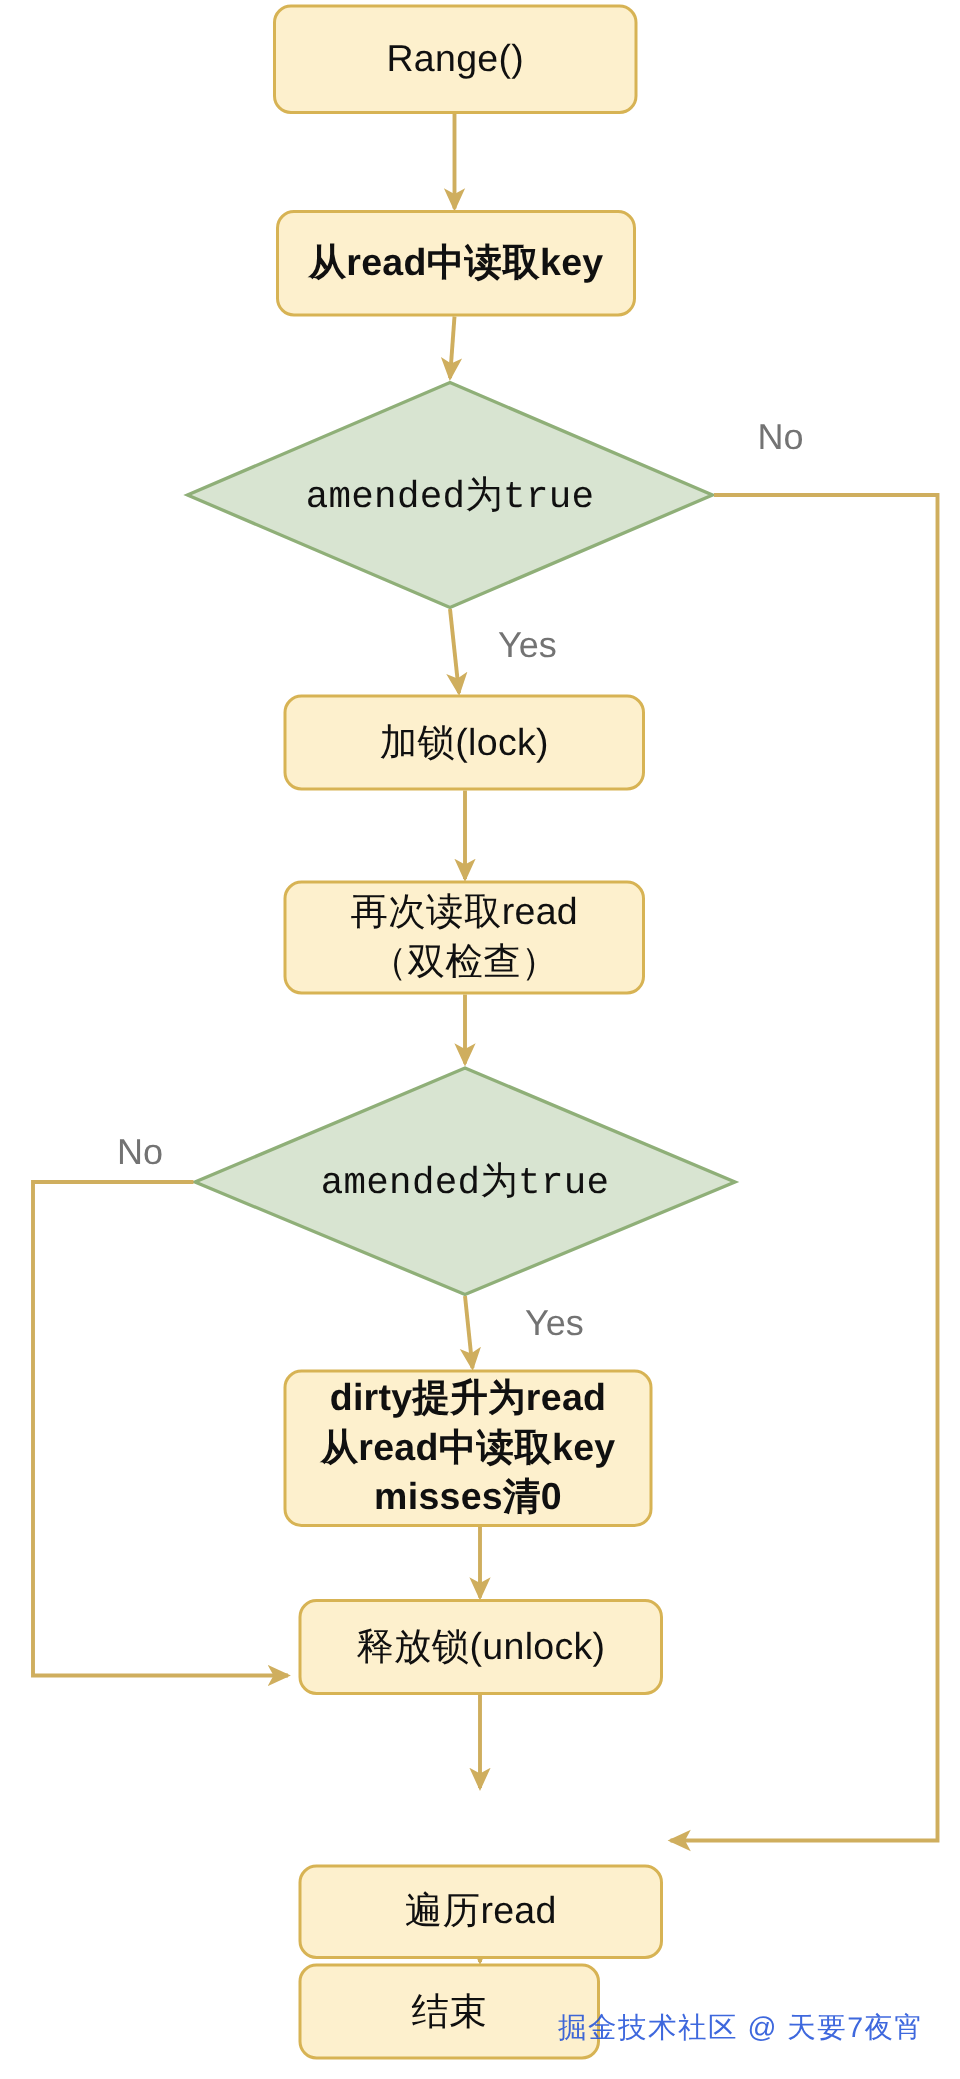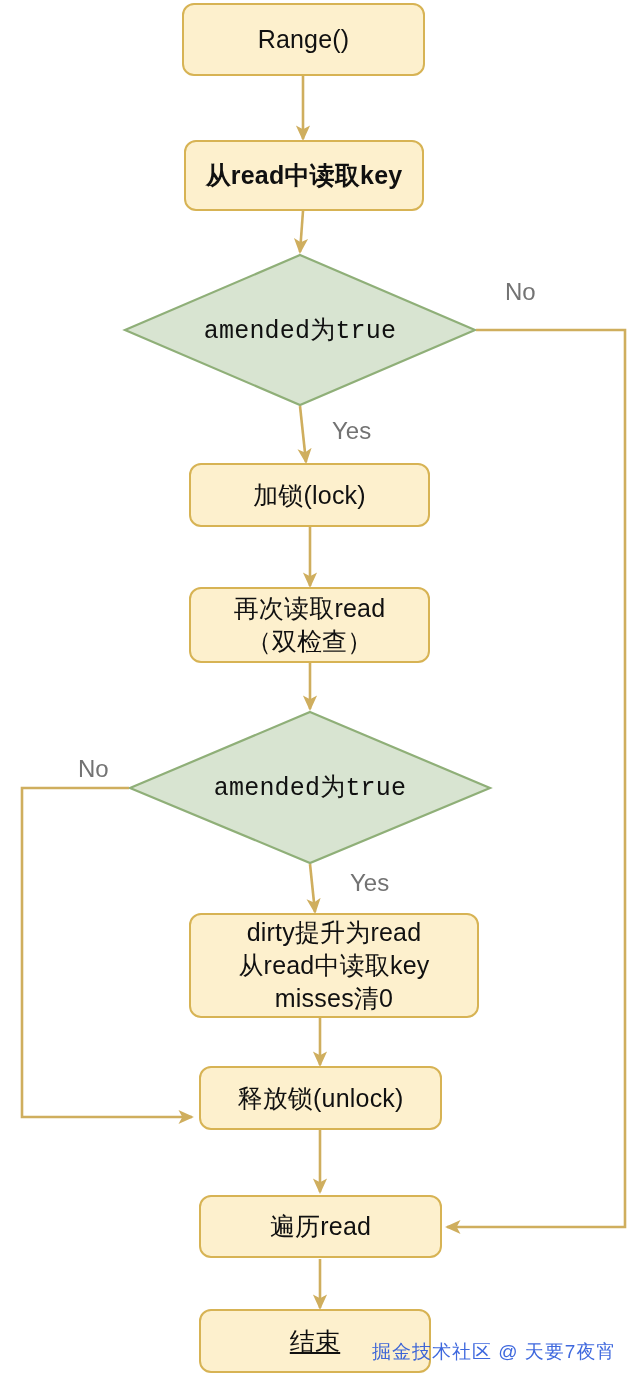--- a/index.html
+++ b/index.html
@@ -132,35 +132,35 @@
 
   <div class="node process" style="left:189px; top:587px; width:241px; height:76px; flex-direction:column;">
     <span>再次读取read</span>
     <span>（双检查）</span>
   </div>
 
   <div class="node decision" style="left:130px; top:712px; width:360px; height:151px;">
     <span class="dtext">amended为true</span>
   </div>
 
-  <div class="node process" style="left:189px; top:913px; width:290px; height:105px; flex-direction:column;">
+  <div class="node process" style="left:189px; top:913px; width:246px; height:105px; flex-direction:column;font-weight:bold;">
     <span>dirty提升为read</span>
     <span>从read中读取key</span>
     <span>misses清0</span>
   </div>
 
   <div class="node process" style="left:199px; top:1066px; width:243px; height:64px;">
     <span>释放锁(unlock)</span>
   </div>
 
-  <div class="node process" style="left:199px; top:1195px; width:243px; height:63px;">
+  <div class="node process" style="left:199px; top:1243px; width:243px; height:63px;">
     <span>遍历read</span>
   </div>
 
-  <div class="node process" style="left:199px; top:1309px; width:232px; height:64px;text-decoration:underline;">
+  <div class="node process" style="left:199px; top:1309px; width:201px; height:64px;">
     <span>结束</span>
   </div>
 
   <div class="edge-label" style="left:505px; top:278px;">No</div>
 
   <div class="edge-label" style="left:332px; top:417px;">Yes</div>
 
   <div class="edge-label" style="left:78px; top:755px;">No</div>
 
   <div class="edge-label" style="left:350px; top:869px;">Yes</div>

